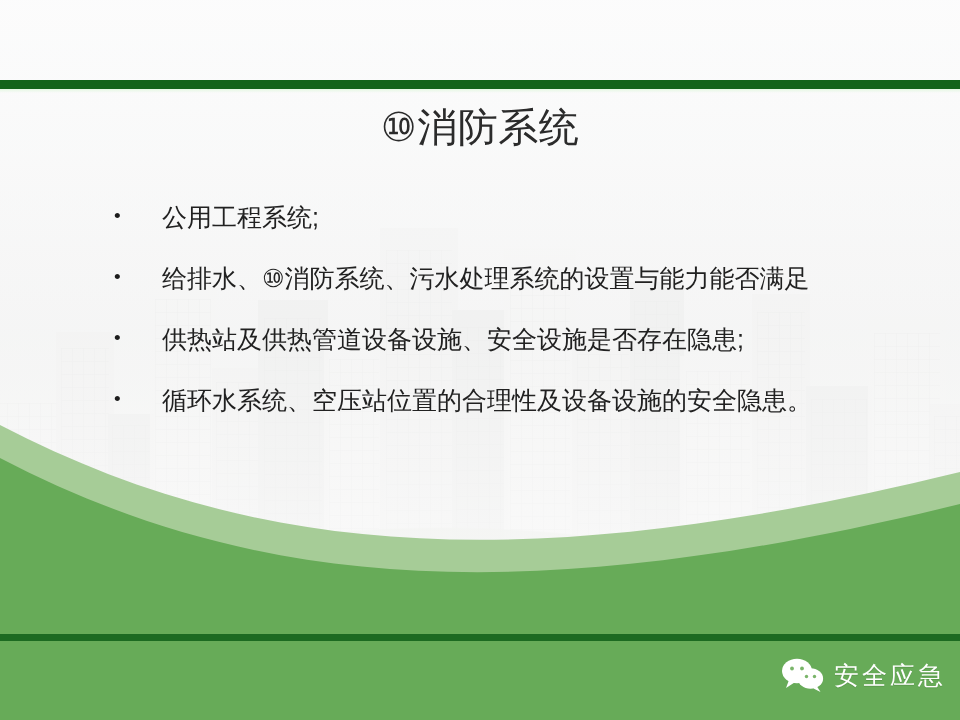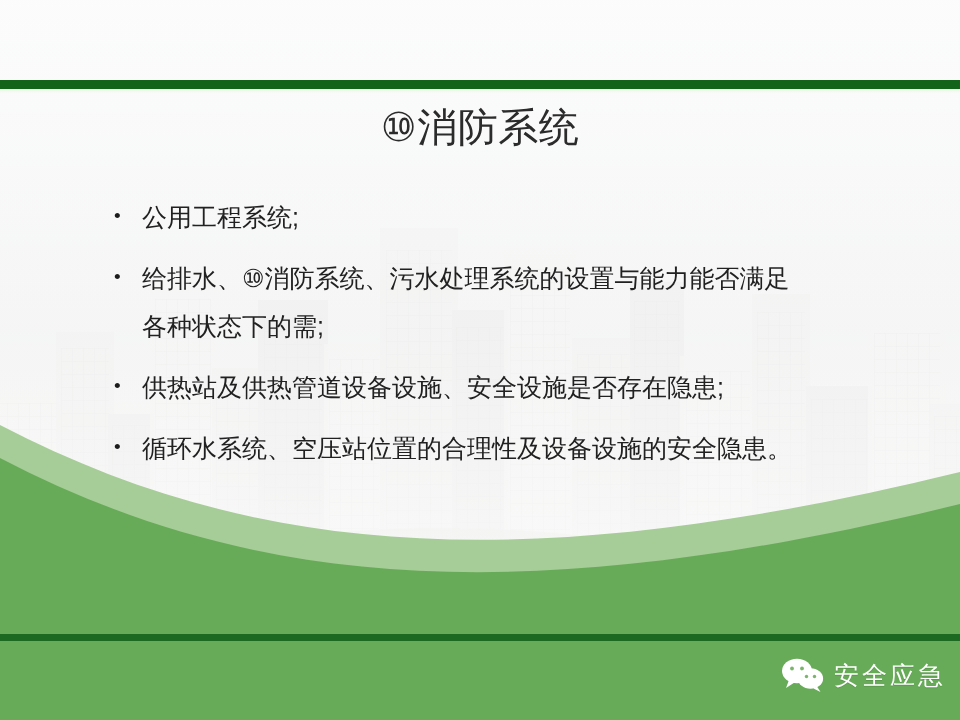--- a/index.html
+++ b/index.html
@@ -92,21 +92,21 @@
   .bullet-mark {
     width:38px;
     flex:0 0 38px;
     font-size:19px;
     line-height:1.42;
     color:#1c1c1c;
     text-align:left;
     padding-left:10px;
   }
   .bullet-text { flex:1 1 auto; }
-  .bullet-text .ln { display:block; }
+  .bullet-text .ln { display:block;margin-left:20px; }
   .bullet-text .ln + .ln { margin-top:20px; }
 
   
   .waves { position:absolute; left:0; bottom:0; width:960px; height:300px; }
   .waves svg { display:block; width:960px; height:300px; }
 
   
   .logo {
     position:absolute; right:14px; bottom:28px;
     display:flex; align-items:center; gap:9px;
@@ -187,21 +187,20 @@
       <span class="bullet-mark">•</span>
       <span class="bullet-text">
         <span class="ln">公用工程系统;</span>
       </span>
     </div>
 
     <div class="bullet-row">
       <span class="bullet-mark">•</span>
       <span class="bullet-text">
         <span class="ln">给排水、⑩消防系统、污水处理系统的设置与能力能否满足</span>
-        <span class="ln">各种状态下的需;</span>
       </span>
     </div>
 
     <div class="bullet-row">
       <span class="bullet-mark">•</span>
       <span class="bullet-text">
         <span class="ln">供热站及供热管道设备设施、安全设施是否存在隐患;</span>
       </span>
     </div>
 

